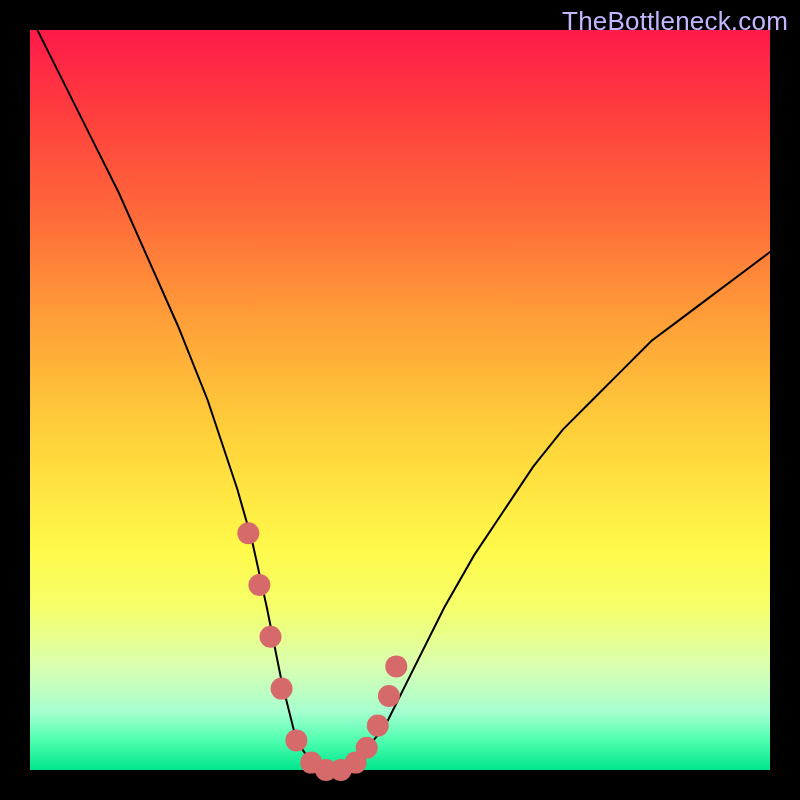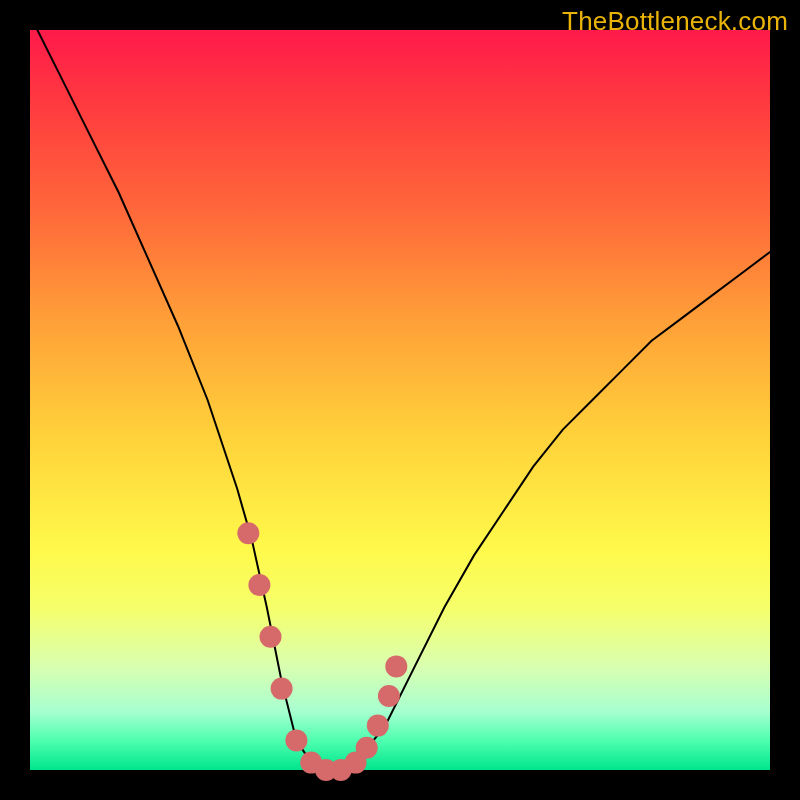--- a/index.html
+++ b/index.html
@@ -28,21 +28,21 @@
       #d9ffb0 86%,
       #a8ffd0 92%,
       #4fffb0 96%,
       #00e58c 100%
     );
   }
   .watermark {
     position: absolute;
     top: 6px;
     right: 12px;
-    color: #eab308;
+    color: #c4b5fd;
     font-size: 26px;
     font-weight: 500;
     letter-spacing: 0.2px;
     z-index: 5;
     pointer-events: none;
   }
   svg.plot {
     position: absolute;
     left: 0;
     top: 0;

